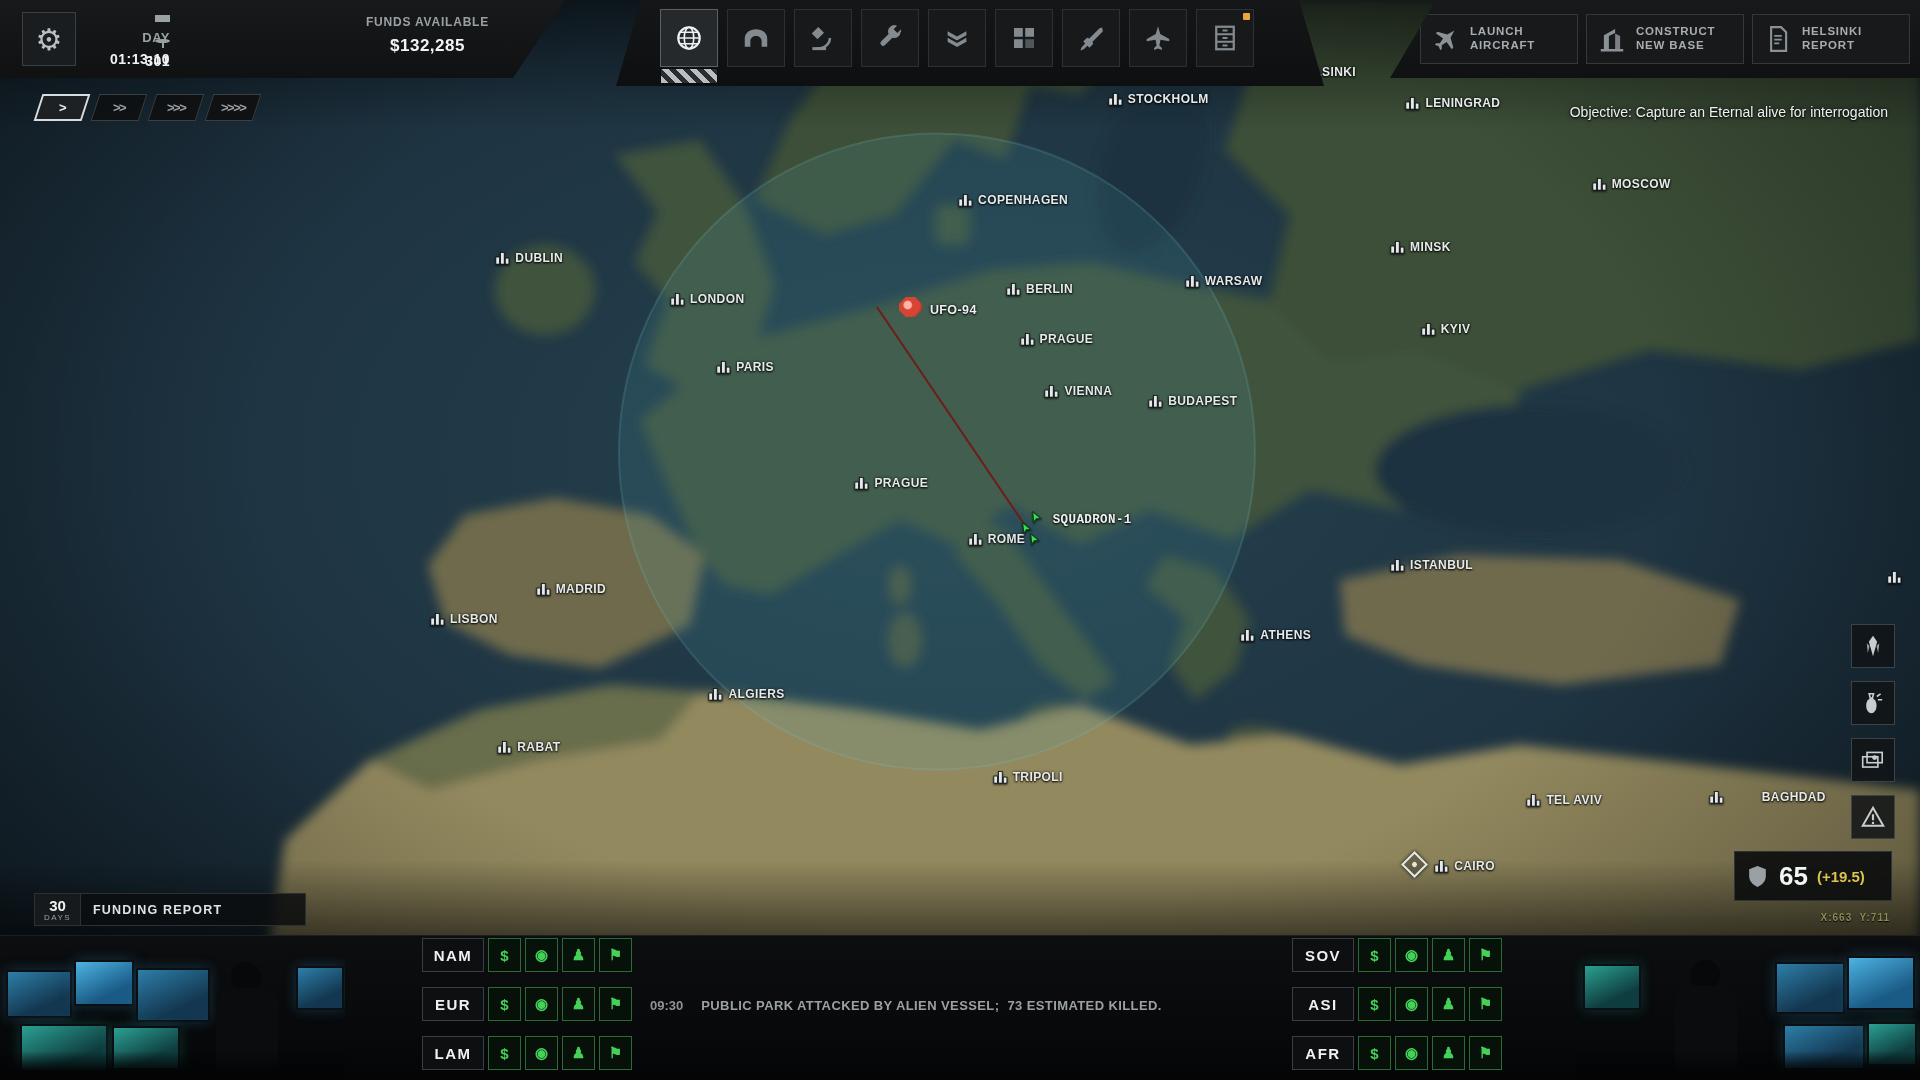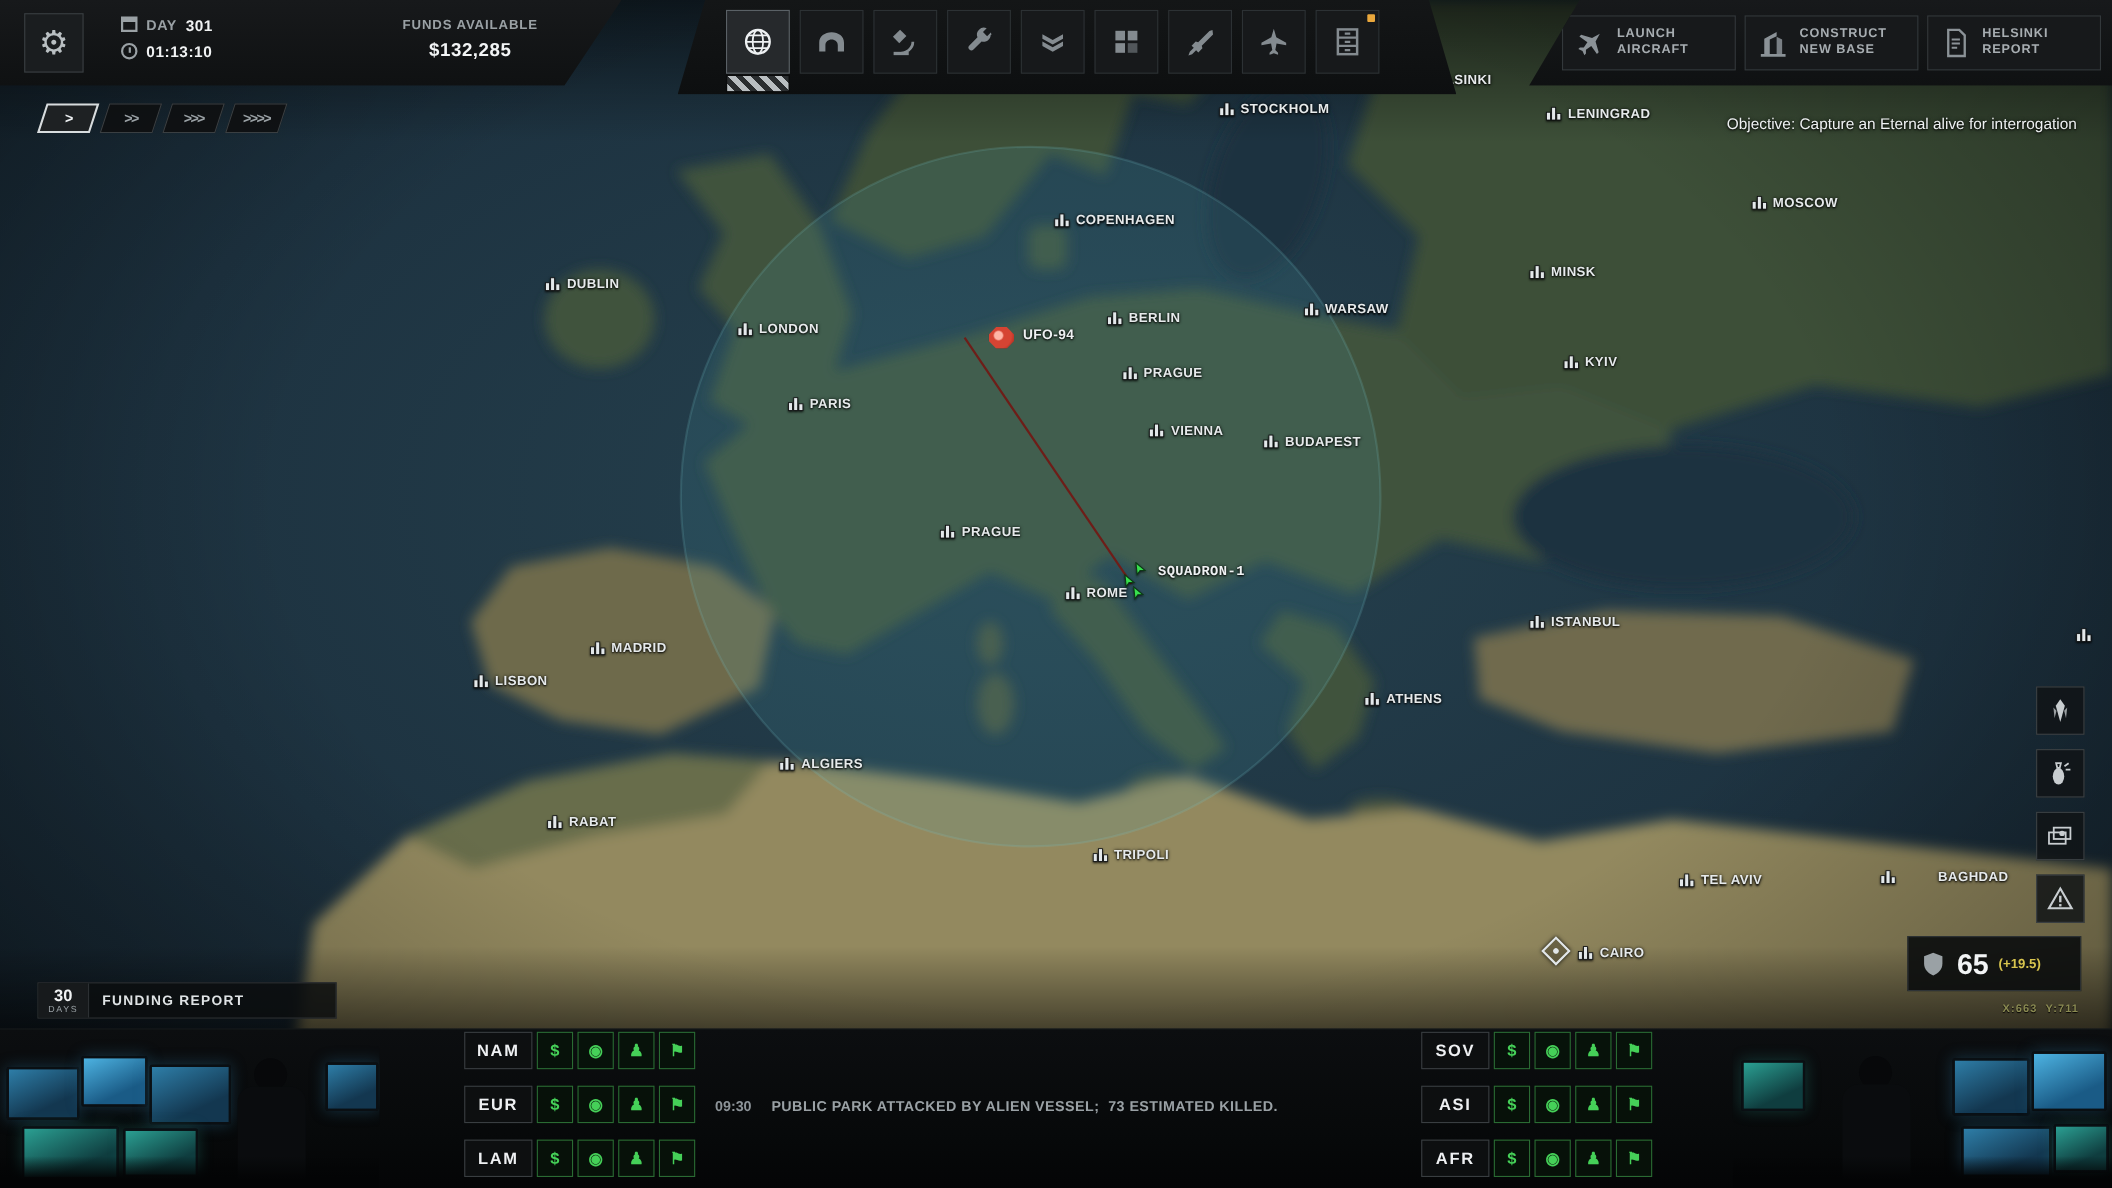--- a/index.html
+++ b/index.html
@@ -14,21 +14,21 @@
   .top-fade{position:absolute;left:0;top:0;width:100%;height:130px;pointer-events:none;
     background:linear-gradient(rgba(0,0,0,0.55),rgba(0,0,0,0));}
   .bottom-fade{position:absolute;left:0;top:860px;width:100%;height:80px;pointer-events:none;
     background:linear-gradient(rgba(0,0,0,0),rgba(0,0,0,0.55));}
 
   .city{position:absolute;display:flex;align-items:center;gap:5px;z-index:2;transform:translateY(-7px);}
   .city-svg{width:15px;height:14px;filter:drop-shadow(0 1px 1px rgba(0,0,0,.85));flex:none;}
   .city-name{font-size:12px;font-weight:bold;color:#e6eaeb;letter-spacing:.4px;white-space:nowrap;
     text-shadow:0 1px 2px #000,0 0 3px rgba(0,0,0,.8);}
 
-  .ufo{position:absolute;display:flex;align-items:flex-start;gap:8px;z-index:3;padding-left:33px;}
+  .ufo{position:absolute;display:flex;align-items:flex-end;gap:8px;z-index:3;padding-left:33px;}
   .ufo-ic{width:23px;height:20px;flex:none;filter:drop-shadow(0 1px 2px rgba(0,0,0,.8));
     background:radial-gradient(circle at 38% 40%, #ffb5a6 0 3.5px, #d64433 5px 62%, #8e1f16 100%);
     clip-path:polygon(30% 0,70% 0,100% 35%,100% 65%,70% 100%,30% 100%,0 65%,0 35%);}
   .ufo-label,.sq-label{font-size:12.5px;font-weight:bold;color:#eef1f2;letter-spacing:.4px;white-space:nowrap;
     text-shadow:0 1px 2px #000,0 0 3px rgba(0,0,0,.8);}
 
   .squadron{position:absolute;display:flex;align-items:flex-start;gap:7px;z-index:3;}
   .sq-jets{width:30px;height:38px;flex:none;filter:drop-shadow(0 1px 1px rgba(0,0,0,.7));}
   .sq-label{margin-top:2px;}
 
@@ -45,21 +45,21 @@
   .tool-btn{width:44px;height:44px;background:rgba(16,20,22,.85);border:1px solid #3c4245;color:#c8cdd0;
     display:flex;align-items:center;justify-content:center;padding:8px;box-sizing:border-box;}
   .tool-btn svg{width:100%;height:100%;}
 
   
   .score{position:absolute;right:28px;top:851px;width:158px;height:50px;z-index:5;box-sizing:border-box;
     background:rgba(10,12,13,.9);border:1px solid #2e3336;display:flex;align-items:center;gap:9px;padding:0 10px;}
   .score-shield{width:25px;height:25px;color:#9aa1a5;flex:none;}
   .score-shield svg{width:100%;height:100%;}
   .score-value{font-size:26px;font-weight:bold;color:#f2f4f5;line-height:1;}
-  .score-delta{font-size:12px;font-weight:bold;color:#d8c44e;}
+  .score-delta{font-size:15px;font-weight:bold;color:#d8c44e;}
   .coords{position:absolute;right:30px;top:912px;font-size:10px;font-weight:bold;color:#8a8a52;
     letter-spacing:1px;white-space:pre;z-index:5;text-shadow:0 1px 1px #000;}
 
   .funding-timer{position:absolute;left:34px;top:893px;width:272px;height:33px;z-index:5;box-sizing:border-box;
     background:rgba(12,14,15,.85);border:1px solid #2c3033;display:flex;align-items:center;gap:12px;}
   .days-tile{width:46px;height:100%;background:rgba(24,27,29,.95);border-right:1px solid #2c3033;
     display:flex;flex-direction:column;align-items:center;justify-content:center;line-height:1;box-sizing:border-box;}
   .days-val{font-size:15px;font-weight:bold;color:#f0f2f3;}
   .days-lbl{font-size:8px;color:#9aa1a5;letter-spacing:1.5px;margin-top:1px;}
   .ft-label{font-size:12.5px;font-weight:bold;color:#dfe3e5;letter-spacing:1.2px;}
@@ -70,21 +70,21 @@
     background:linear-gradient(#17191b,#0f1112);clip-path:polygon(0 0,565px 0,513px 100%,0 100%);}
   .tb-right{position:absolute;right:0;top:0;width:530px;height:78px;
     background:linear-gradient(#17191b,#0f1112);clip-path:polygon(46px 0,100% 0,100% 100%,0 100%);}
   .tb-center{position:absolute;left:616px;top:0;width:708px;height:86px;
     background:linear-gradient(#141617,#0d0f10);
     clip-path:polygon(25px 0,calc(100% - 25px) 0,100% 100%,0 100%);}
 
   .gear-btn{position:absolute;left:22px;top:12px;width:54px;height:54px;background:#1a1d1f;border:1px solid #3a3f42;
     color:#b9bfc2;font-size:30px;display:flex;align-items:center;justify-content:center;box-sizing:border-box;}
   .day-block{position:absolute;left:110px;top:15px;}
-  .ib-row{display:flex;align-items:flex-start;gap:8px;height:24px;}
+  .ib-row{display:flex;align-items:flex-end;gap:8px;height:24px;flex-direction:column;}
   .mini-cal{width:15px;height:14px;border:2px solid #9aa1a5;border-top:5px solid #9aa1a5;box-sizing:border-box;}
   .mini-clock{width:15px;height:15px;border:2px solid #9aa1a5;border-radius:50%;position:relative;box-sizing:border-box;}
   .mini-clock::after{content:"";position:absolute;left:4.5px;top:2px;width:2px;height:5px;background:#9aa1a5;}
   .lbl-dim{font-size:13px;font-weight:bold;color:#9aa1a5;letter-spacing:.5px;}
   .lbl-bright{font-size:14px;font-weight:bold;color:#f0f2f3;letter-spacing:.5px;}
   .funds-block{position:absolute;left:330px;top:15px;width:195px;text-align:center;}
   .funds-label{font-size:12px;font-weight:bold;color:#9aa1a5;letter-spacing:.8px;}
   .funds-value{font-size:17px;font-weight:bold;color:#f2f4f5;margin-top:7px;letter-spacing:.5px;}
 
   .nav-row{position:absolute;left:44px;top:9px;display:flex;gap:9px;}

